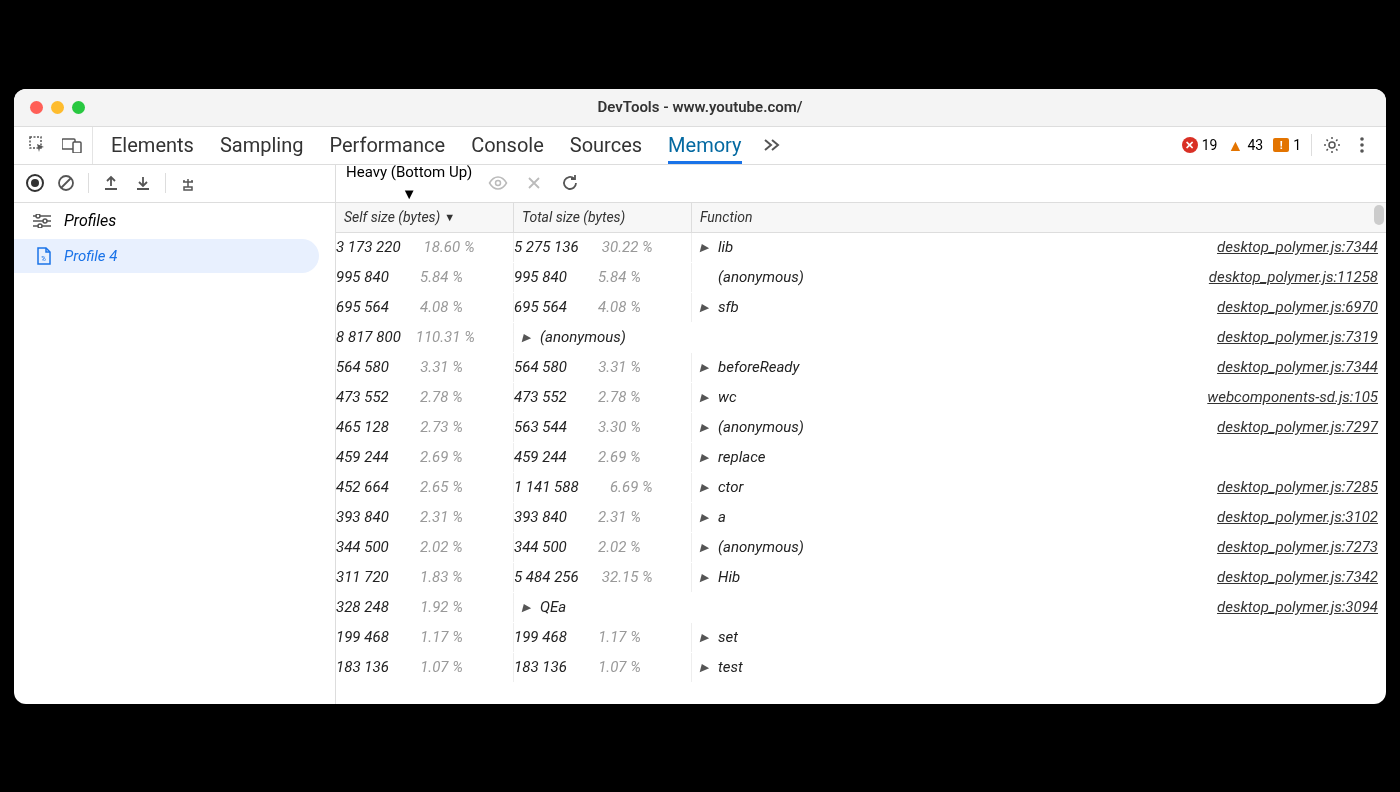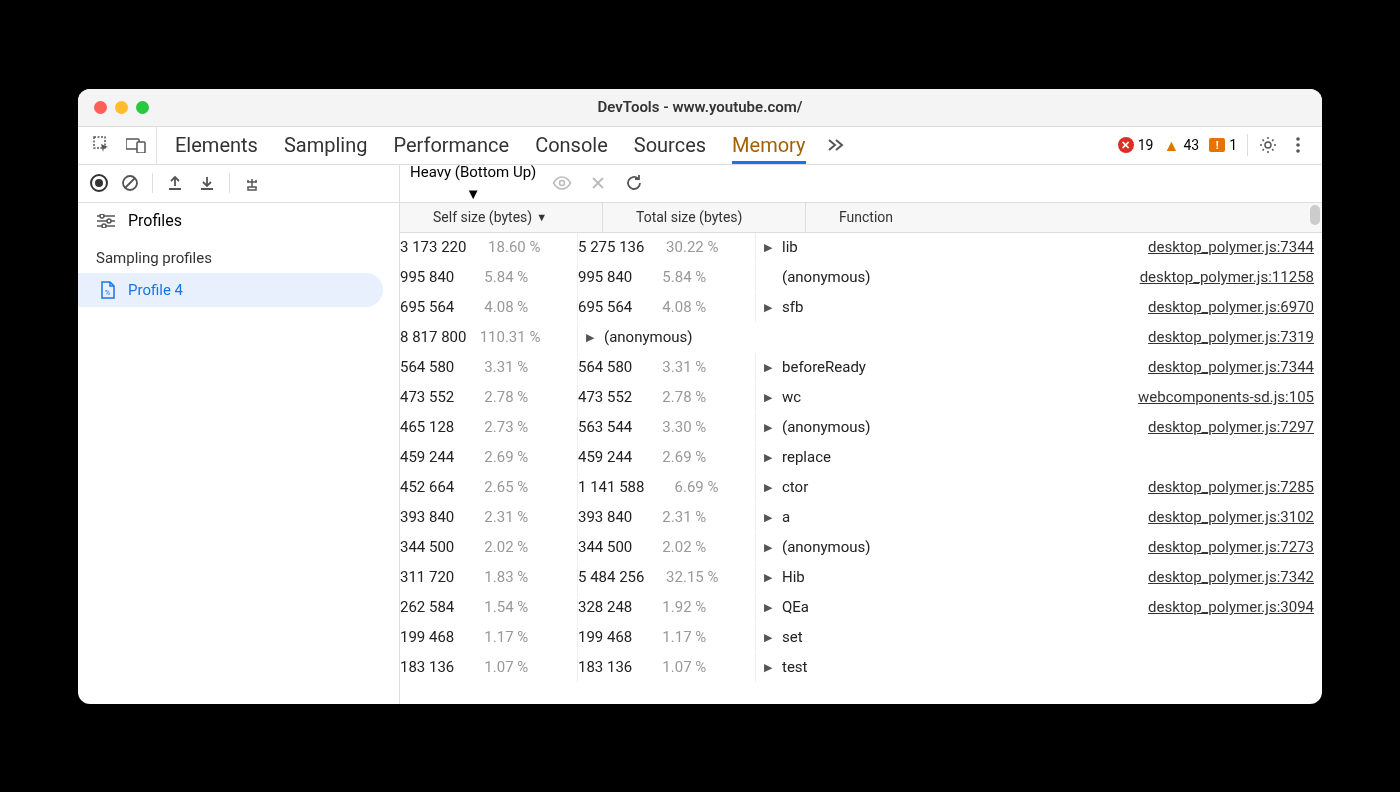--- a/index.html
+++ b/index.html
@@ -7,21 +7,21 @@
     background: #000;
     font-family: -apple-system, BlinkMacSystemFont, "Segoe UI", Roboto, sans-serif;
     font-size: 14px;
     display: flex;
     align-items: center;
     justify-content: center;
     height: 792px;
     width: 1400px;
   }
   .window {
-    width: 1244px;
+    width: 1372px;
     height: 615px;
     background: #fff;
     border-radius: 12px;
     overflow: hidden;
     box-shadow: 0 20px 60px rgba(0,0,0,0.5);
     display: flex;
     flex-direction: column;
   }
   
   .titlebar {
@@ -85,21 +85,21 @@
     height: 100%;
     display: flex;
     align-items: center;
     color: #333;
     font-size: 20px;
     cursor: pointer;
     border-bottom: 3px solid transparent;
     padding-top: 3px;
   }
   .tab.active {
-    color: #a16207;
+    color: #0369a1;
     border-bottom-color: #1a73e8;
   }
   .toolbar-right {
     margin-left: auto;
     display: flex;
     align-items: center;
     gap: 10px;
     padding-right: 6px;
   }
   .status-item {
@@ -155,20 +155,21 @@
     gap: 4px;
     font-size: 15px;
     cursor: pointer;
     flex-direction: column;
   }
   
   .main {
     flex: 1;
     display: flex;
     overflow: hidden;
+    font-style: italic;
   }
   
   .sidebar {
     width: 322px;
     border-right: 1px solid #ddd;
     overflow-y: auto;
   }
   .profiles-header {
     display:flex;
     align-items:center;
@@ -207,21 +208,20 @@
     background: #f7f7f7;
     font-size: 14px;
     color: #333;
     height: 30px;
     align-items: stretch;
   }
   .col {
     display: flex;
     align-items: center;
     padding: 0 8px;
-    margin-left: 25px;
   }
   .col-self { width: 178px; border-right: 1px solid #ddd; }
   .col-total { width: 178px; border-right: 1px solid #ddd; text-align: center; }
   .col-func { flex: 1; }
   .table-body {
     flex: 1;
     overflow-y: auto;
   }
   .row {
     display: flex;
@@ -410,21 +410,20 @@
               <line x1="0" y1="2" x2="18" y2="2" stroke="#555" stroke-width="1.5"></line>
               <line x1="0" y1="7" x2="18" y2="7" stroke="#555" stroke-width="1.5"></line>
               <line x1="0" y1="12" x2="18" y2="12" stroke="#555" stroke-width="1.5"></line>
               <circle cx="5" cy="2" r="2" fill="#fff" stroke="#555" stroke-width="1.5"></circle>
               <circle cx="12" cy="7" r="2" fill="#fff" stroke="#555" stroke-width="1.5"></circle>
               <circle cx="7" cy="12" r="2" fill="#fff" stroke="#555" stroke-width="1.5"></circle>
             </svg>
         </span>
         <span>Profiles</span>
       </div>
-      <div class="section-label">Sampling profiles</div>
       <div class="profile-item">
         <span>
           <svg width="16" height="18" viewBox="0 0 16 18">
               <path d="M2 1h8l4 4v12H2z" fill="none" stroke="#1a73e8" stroke-width="1.5"></path>
               <path d="M10 1v4h4" fill="none" stroke="#1a73e8" stroke-width="1.5"></path>
               <text x="5" y="14" font-size="7" fill="#1a73e8">%</text>
             </svg>
         </span>
         <span>Profile 4</span>
       </div>
@@ -613,24 +612,20 @@
               <span class="bytes">5 484 256</span>
               <span class="pct">32.15 %</span>
             </div>
             <div class="cell-func">
               <span class="tree-arrow">▶</span>
               <span class="func-name">Hib</span>
               <span class="func-link">desktop_polymer.js:7342</span>
             </div>
           </div>
           <div class="row">
-            <div class="cell-self">
-              <span class="bytes">262 584</span>
-              <span class="pct">1.54 %</span>
-            </div>
             <div class="cell-total">
               <span class="bytes">328 248</span>
               <span class="pct">1.92 %</span>
             </div>
             <div class="cell-func">
               <span class="tree-arrow">▶</span>
               <span class="func-name">QEa</span>
               <span class="func-link">desktop_polymer.js:3094</span>
             </div>
           </div>

